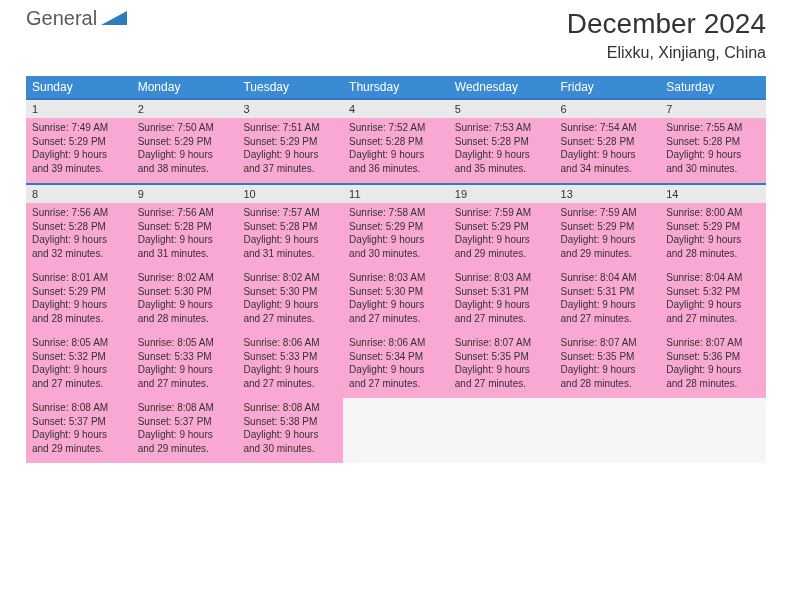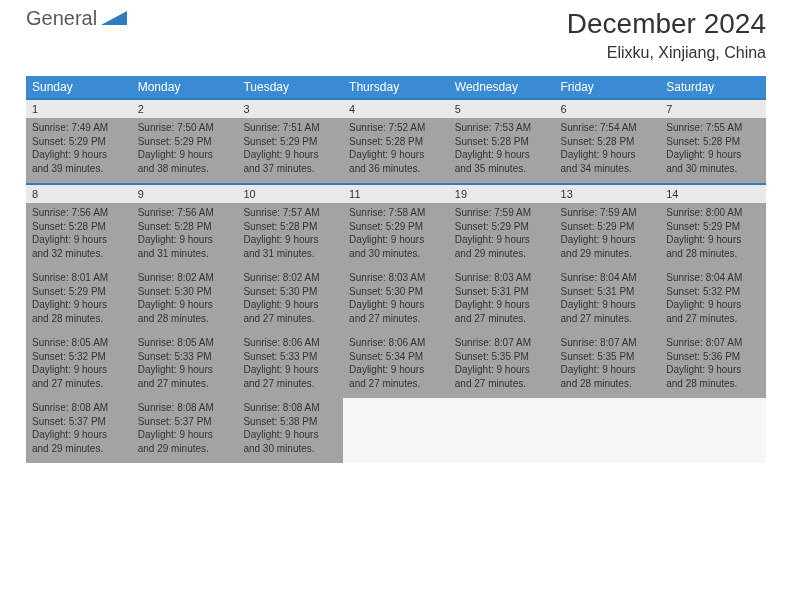--- a/index.html
+++ b/index.html
@@ -61,21 +61,21 @@
     padding: 4px 6px;
   }
   .date-row td {
     background: #e9e9e9;
     color: #333;
     font-size: 11px;
     padding: 3px 6px;
     border-top: 2px solid #2e7bc0;
   }
   .cell-row td {
-    background: #a3a3a3;
+    background: #f9a8d4;
     font-size: 10px;
     color: #333;
     padding: 3px 6px 8px 6px;
     vertical-align: top;
     line-height: 1.35;
   }
   .cell-row td.empty, .date-row td.empty { background: #f6f6f6; }
   .date-row td.empty { color: transparent; }
 </style>
 </head>

